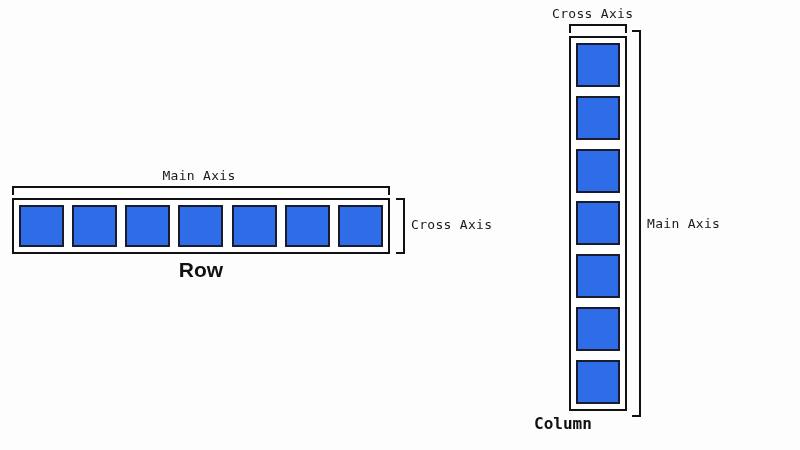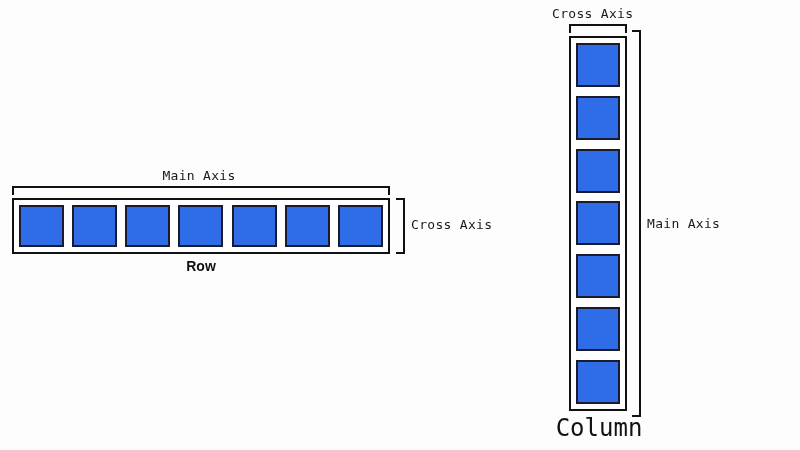--- a/index.html
+++ b/index.html
@@ -104,21 +104,21 @@
   }
 
   .row-title {
     position: absolute;
     left: 4px;
     top: 90px;
     width: 378px;
     text-align: center;
     font-family: "Liberation Sans", sans-serif;
     font-weight: bold;
-    font-size: 14px;
+    font-size: 21px;
     color: #111;
     white-space: nowrap;
   }
 
   
   .col-group {
     position: absolute;
     left: 552px;
     top: 6px;
   }
@@ -193,24 +193,23 @@
     color: #1a1a1a;
     letter-spacing: 0.3px;
     white-space: nowrap;
   }
 
   .col-title {
     position: absolute;
     left: -18px;
     top: 408px;
     width: 130px;
-    text-align: center;
-    font-family: "DejaVu Sans Mono", monospace;
-    font-weight: normal;
-    font-size: 24px;
+    font-family: "DejaVu Sans Mono", monospace;
+    font-weight: bold;
+    font-size: 16px;
     color: #111;
     white-space: nowrap;
   }
 </style>
 </head>
 <body>
 
 <div class="canvas">
 
   <div class="row-group">

